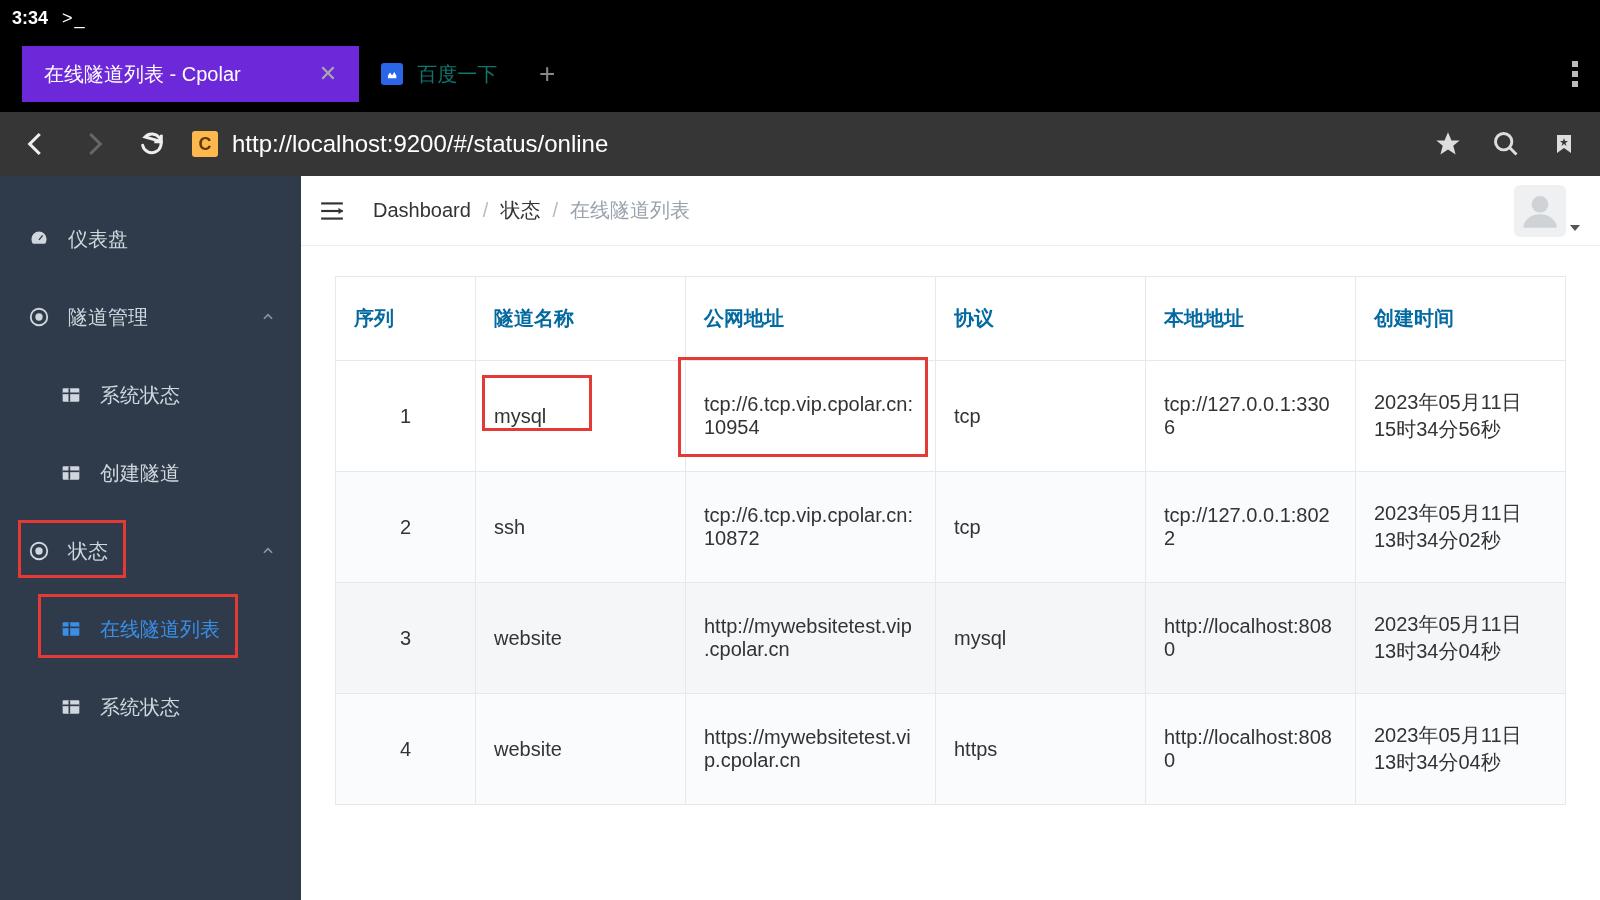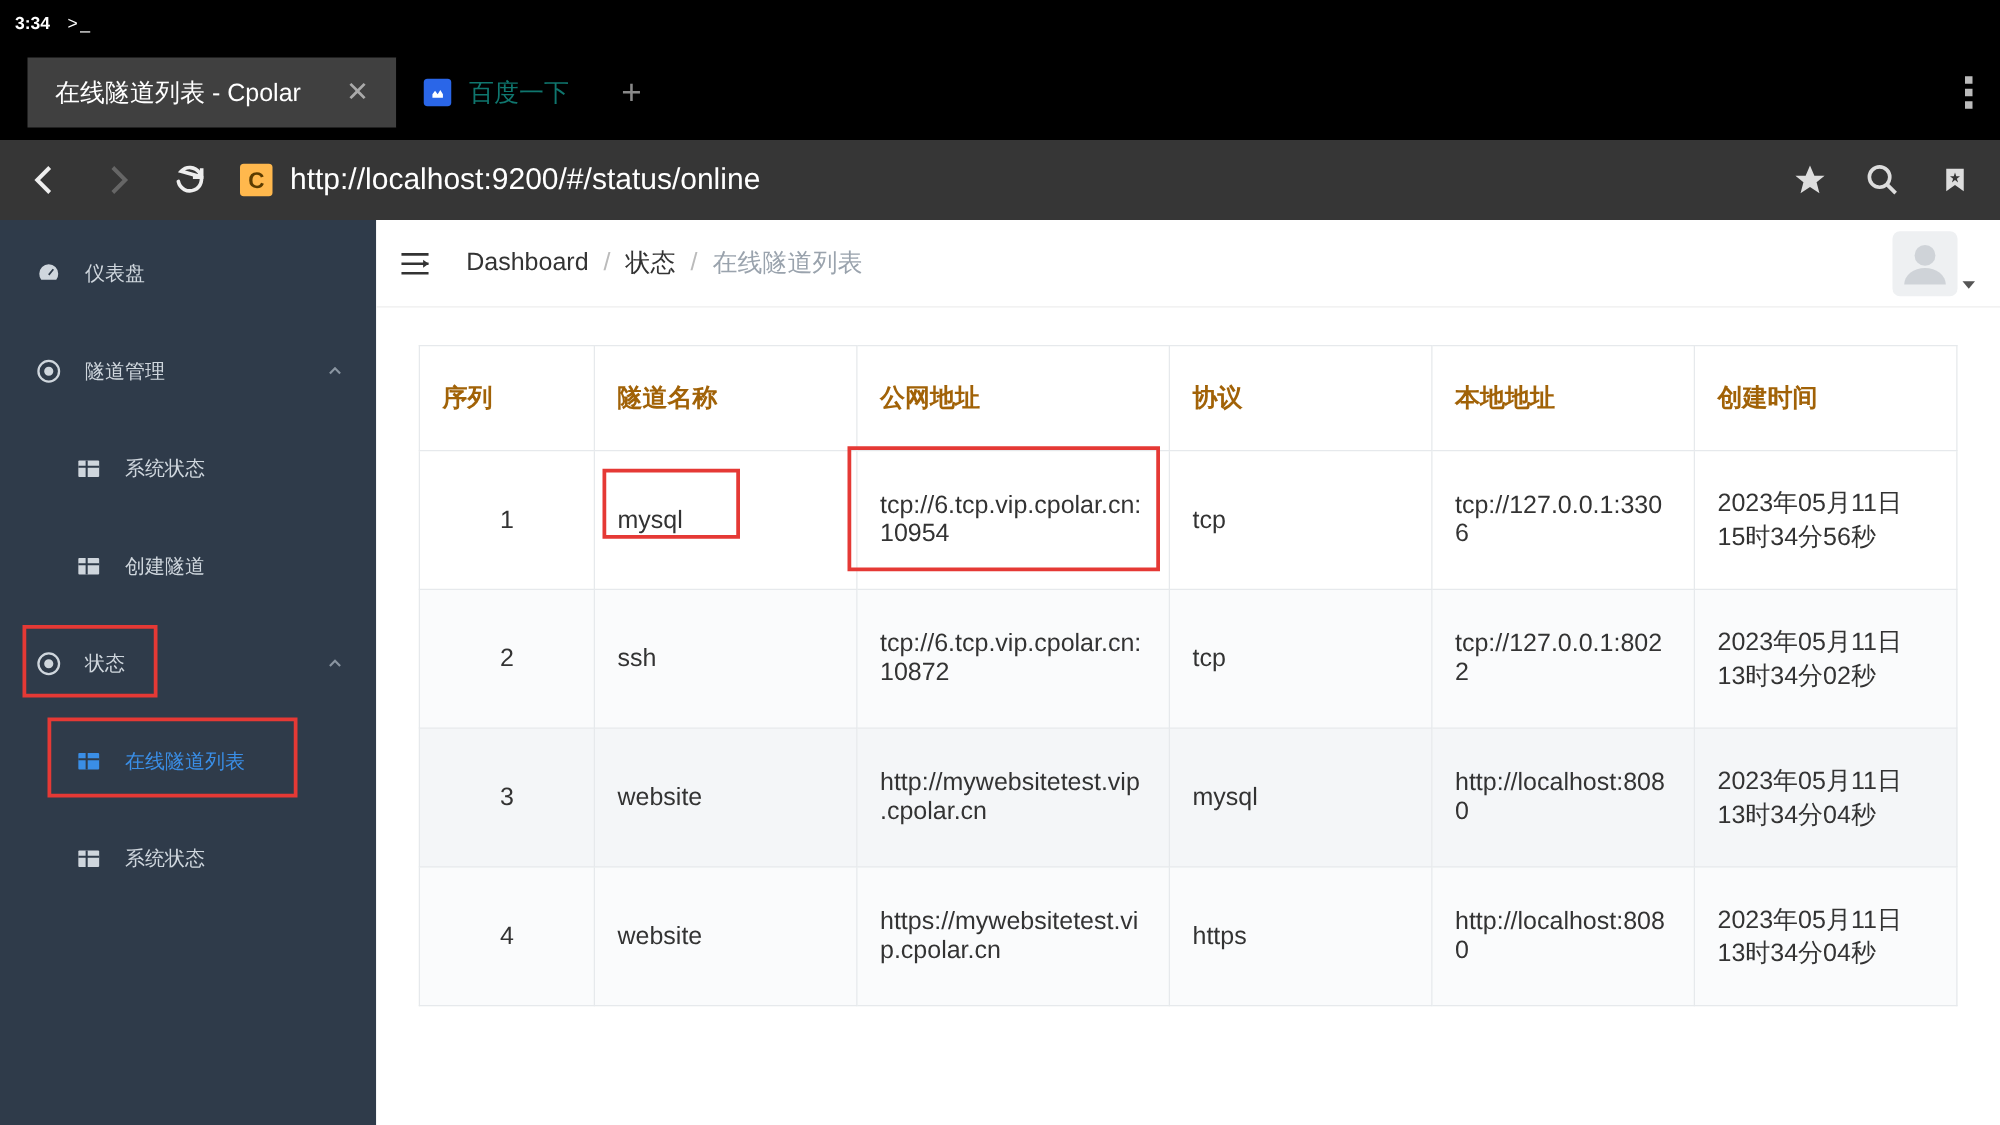--- a/index.html
+++ b/index.html
@@ -1,25 +1,25 @@
 <!DOCTYPE html>
 <html><head>
 <meta charset="utf-8">
 <style>
 * { margin: 0; padding: 0; box-sizing: border-box; }
 body { font-family: -apple-system, "Helvetica Neue", Arial, "PingFang SC", "Microsoft YaHei", sans-serif; background: #000; width: 1600px; height: 900px; overflow: hidden; }
 
 
-.status-bar { height: 36px; background: #000; color: #fff; display: flex; align-items: center; padding: 0 12px; font-size: 14px; font-weight: 600; }
+.status-bar { height: 36px; background: #000; color: #fff; display: flex; align-items: center; padding: 0 12px; font-size: 18px; font-weight: 600; }
 .status-bar .prompt { margin-left: 14px; font-weight: normal; letter-spacing: 2px; }
 
 
 .tab-bar { height: 76px; background: #000; display: flex; align-items: center; padding-left: 22px; position: relative; }
 .tab { height: 56px; display: flex; align-items: center; padding: 0 22px; color: #fff; font-size: 20px; position: relative; }
-.tab.active { background: #404040; }
+.tab.active { background: #6d28d9; gap: 42px; }
 .tab.inactive { background: #000; }
 .tab .favicon { width: 22px; height: 22px; margin-right: 14px; display: inline-flex; align-items: center; justify-content: center; }
 .tab .close { margin-left: 36px; color: #aaa; font-size: 22px; cursor: pointer; }
 .tab.inactive .title { color: #0f766e; }
 .newtab { width: 56px; height: 56px; display: flex; align-items: center; justify-content: center; color: #888; font-size: 28px; cursor: pointer; }
 .tab-menu { position: absolute; right: 22px; color: #bbb; font-size: 28px; cursor: pointer; display:flex; flex-direction:column; gap:4px; align-items:center; justify-content:center; height:40px; }
 .tab-menu span{ width:6px;height:6px;background:#bbb;display:block;}
 
 
 .toolbar { height: 64px; background: #363636; display: flex; align-items: center; padding: 0 18px; gap: 22px; }
@@ -27,21 +27,21 @@
 .nav-btn.disabled { color: #666; }
 .url-area { flex: 1; display: flex; align-items: center; gap: 14px; }
 .site-badge { width: 26px; height: 26px; background: #ffb84d; color: #5a3b00; font-weight: bold; font-size: 18px; display: flex; align-items: center; justify-content: center; border-radius: 3px; }
 .url-text { color: #fff; font-size: 24px; font-weight: 400; }
 .tb-icon { width: 36px; height: 36px; display: flex; align-items: center; justify-content: center; color: #ddd; cursor: pointer; }
 
 
 .content { display: flex; height: calc(900px - 36px - 76px - 64px); background: #fff; }
 
 
-.sidebar { width: 316px; background: #2f3b4a; color: #cfd6dd; display: flex; flex-direction: column; padding-top: 4px; font-size: 16px; }
+.sidebar { width: 316px; background: #2f3b4a; color: #cfd6dd; display: flex; flex-direction: column; padding-top: 24px; font-size: 20px; }
 .side-item { display: flex; align-items: center; height: 78px; padding: 0 26px; cursor: pointer; position: relative; }
 .side-item .icon { width: 26px; margin-right: 16px; display:inline-flex; align-items:center; justify-content:center; }
 .side-item .chev { position: absolute; right: 26px; color: #8a95a1; }
 .side-sub { display: flex; align-items: center; height: 78px; padding-left: 58px; cursor: pointer; position: relative; }
 .side-sub .icon { width: 26px; margin-right: 16px; display:inline-flex; align-items:center; justify-content:center;}
 .side-sub.active { color: #3a8ee6; }
 .hl-status { position:absolute; left:18px; top:8px; width:108px; height:58px; border:3px solid #e53935; pointer-events:none;}
 .hl-online { position:absolute; left:38px; top:4px; width:200px; height:64px; border:3px solid #e53935; pointer-events:none;}
 
 
@@ -52,21 +52,21 @@
 .breadcrumb { display: flex; align-items: center; gap: 12px; font-size: 20px; color: #333; }
 .breadcrumb .sep { color: #bbb; }
 .breadcrumb .muted { color: #9aa3ad; }
 .avatar { width: 52px; height: 52px; background: #eef0f2; border-radius: 6px; display:flex; align-items:center; justify-content:center; position:relative; }
 .avatar::after{ content:""; position:absolute; right:-14px; bottom:6px; border-left:5px solid transparent; border-right:5px solid transparent; border-top:6px solid #555;}
 
 
 .table-wrap { padding: 30px 34px; }
 table { width: 100%; border-collapse: collapse; border: 1px solid #e6e9ec; font-size: 20px; color: #333; table-layout: fixed; }
 th, td { border: 1px solid #e6e9ec; padding: 28px 18px; text-align: left; vertical-align: middle; word-wrap: break-word; }
-th { background: #fff; color: #a16207; font-weight: 600; }
+th { background: #fff; color: #0369a1; font-weight: 600; }
 td.center { text-align: center; }
 tbody tr:nth-child(odd) { background: #fff; }
 tbody tr:nth-child(even) { background: #fafbfc; }
 tbody tr:nth-child(3) { background: #f4f6f8; }
 
 .cell-hl { position: relative; }
 .cell-hl .box { position: absolute; border: 3px solid #e53935; pointer-events: none; }
 
 col.c1{width:140px} col.c2{width:210px} col.c3{width:250px} col.c4{width:210px} col.c5{width:210px} col.c6{width:210px}
 

